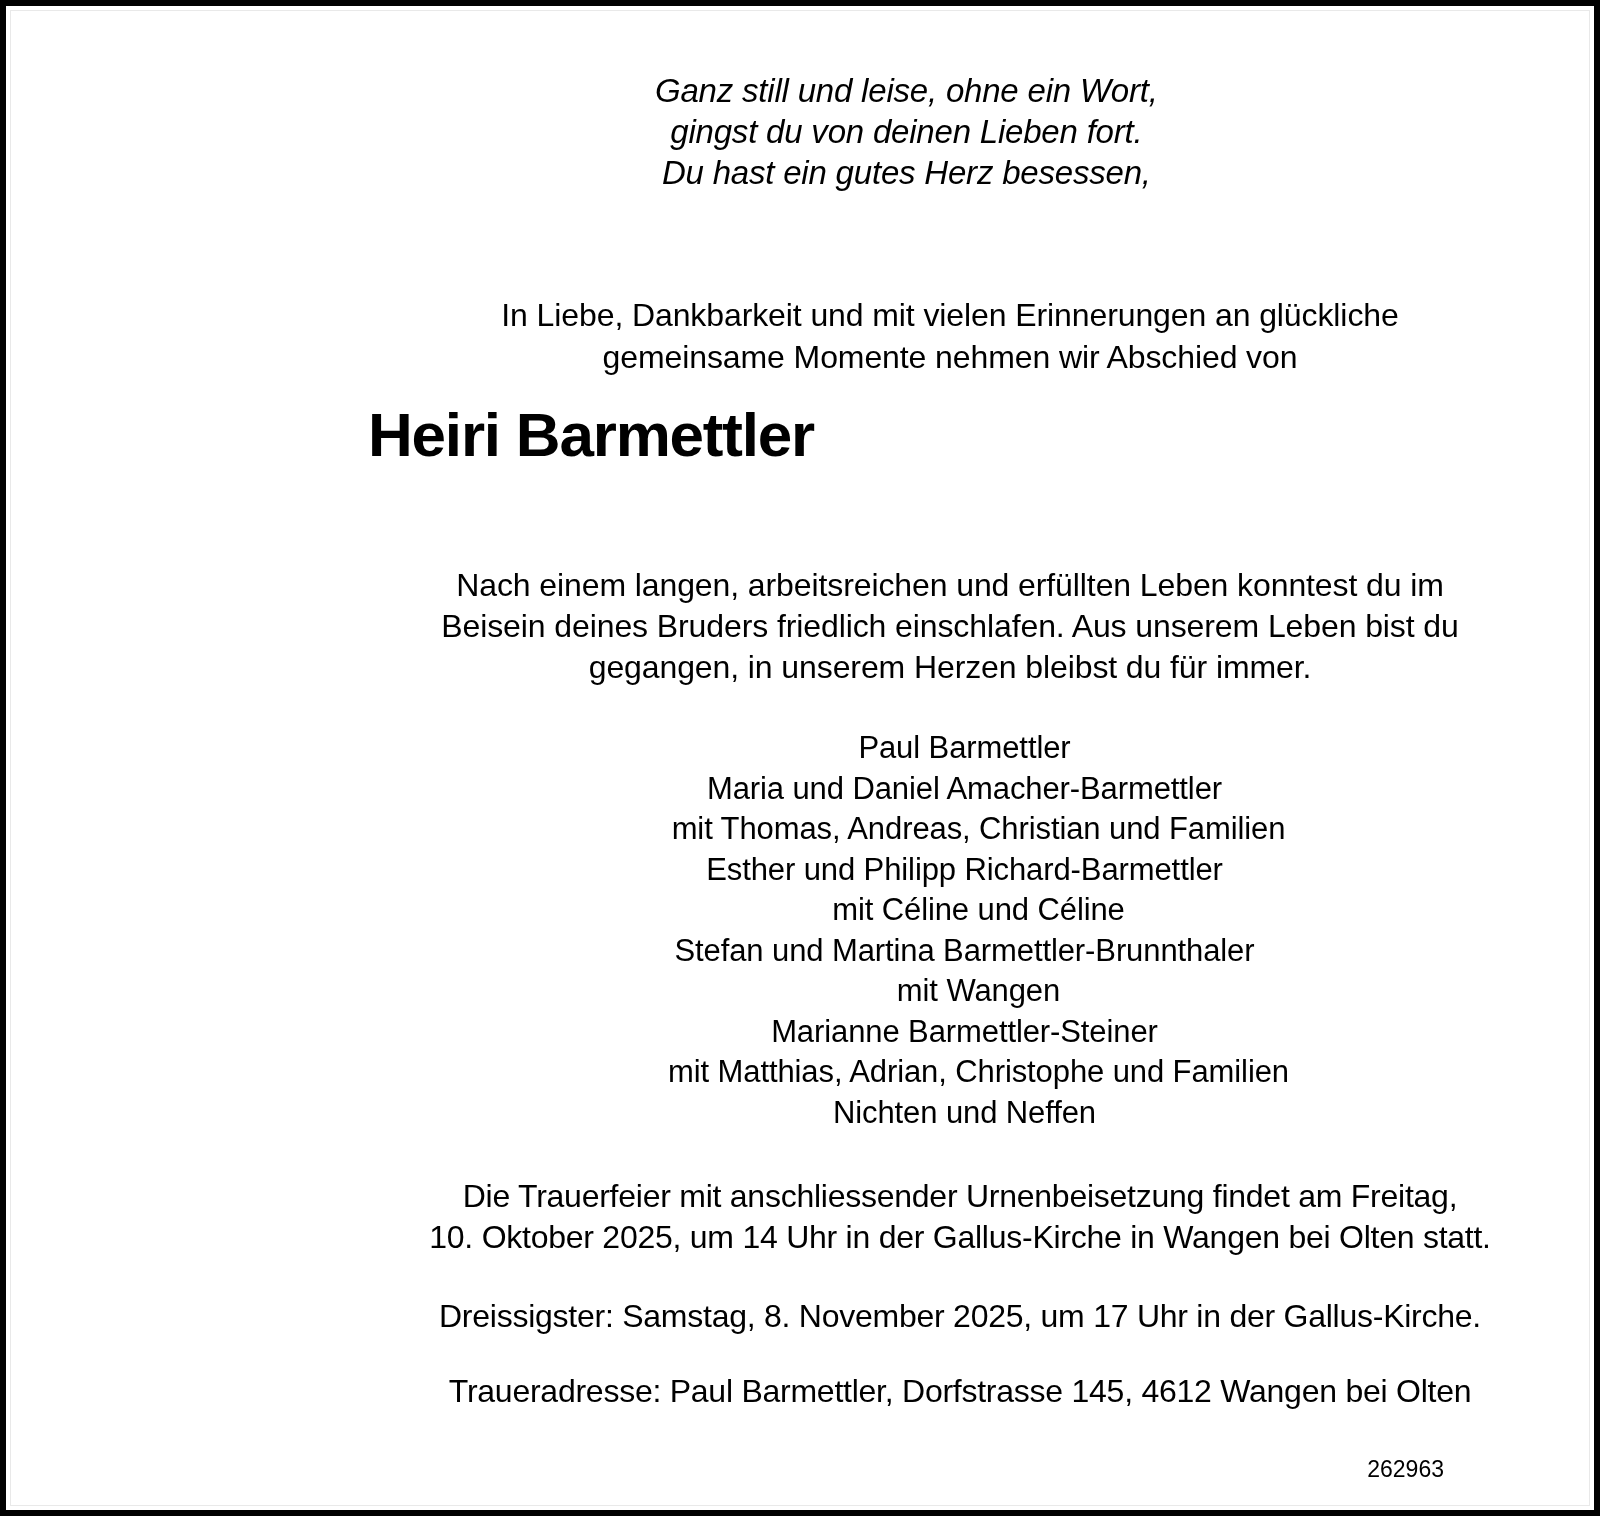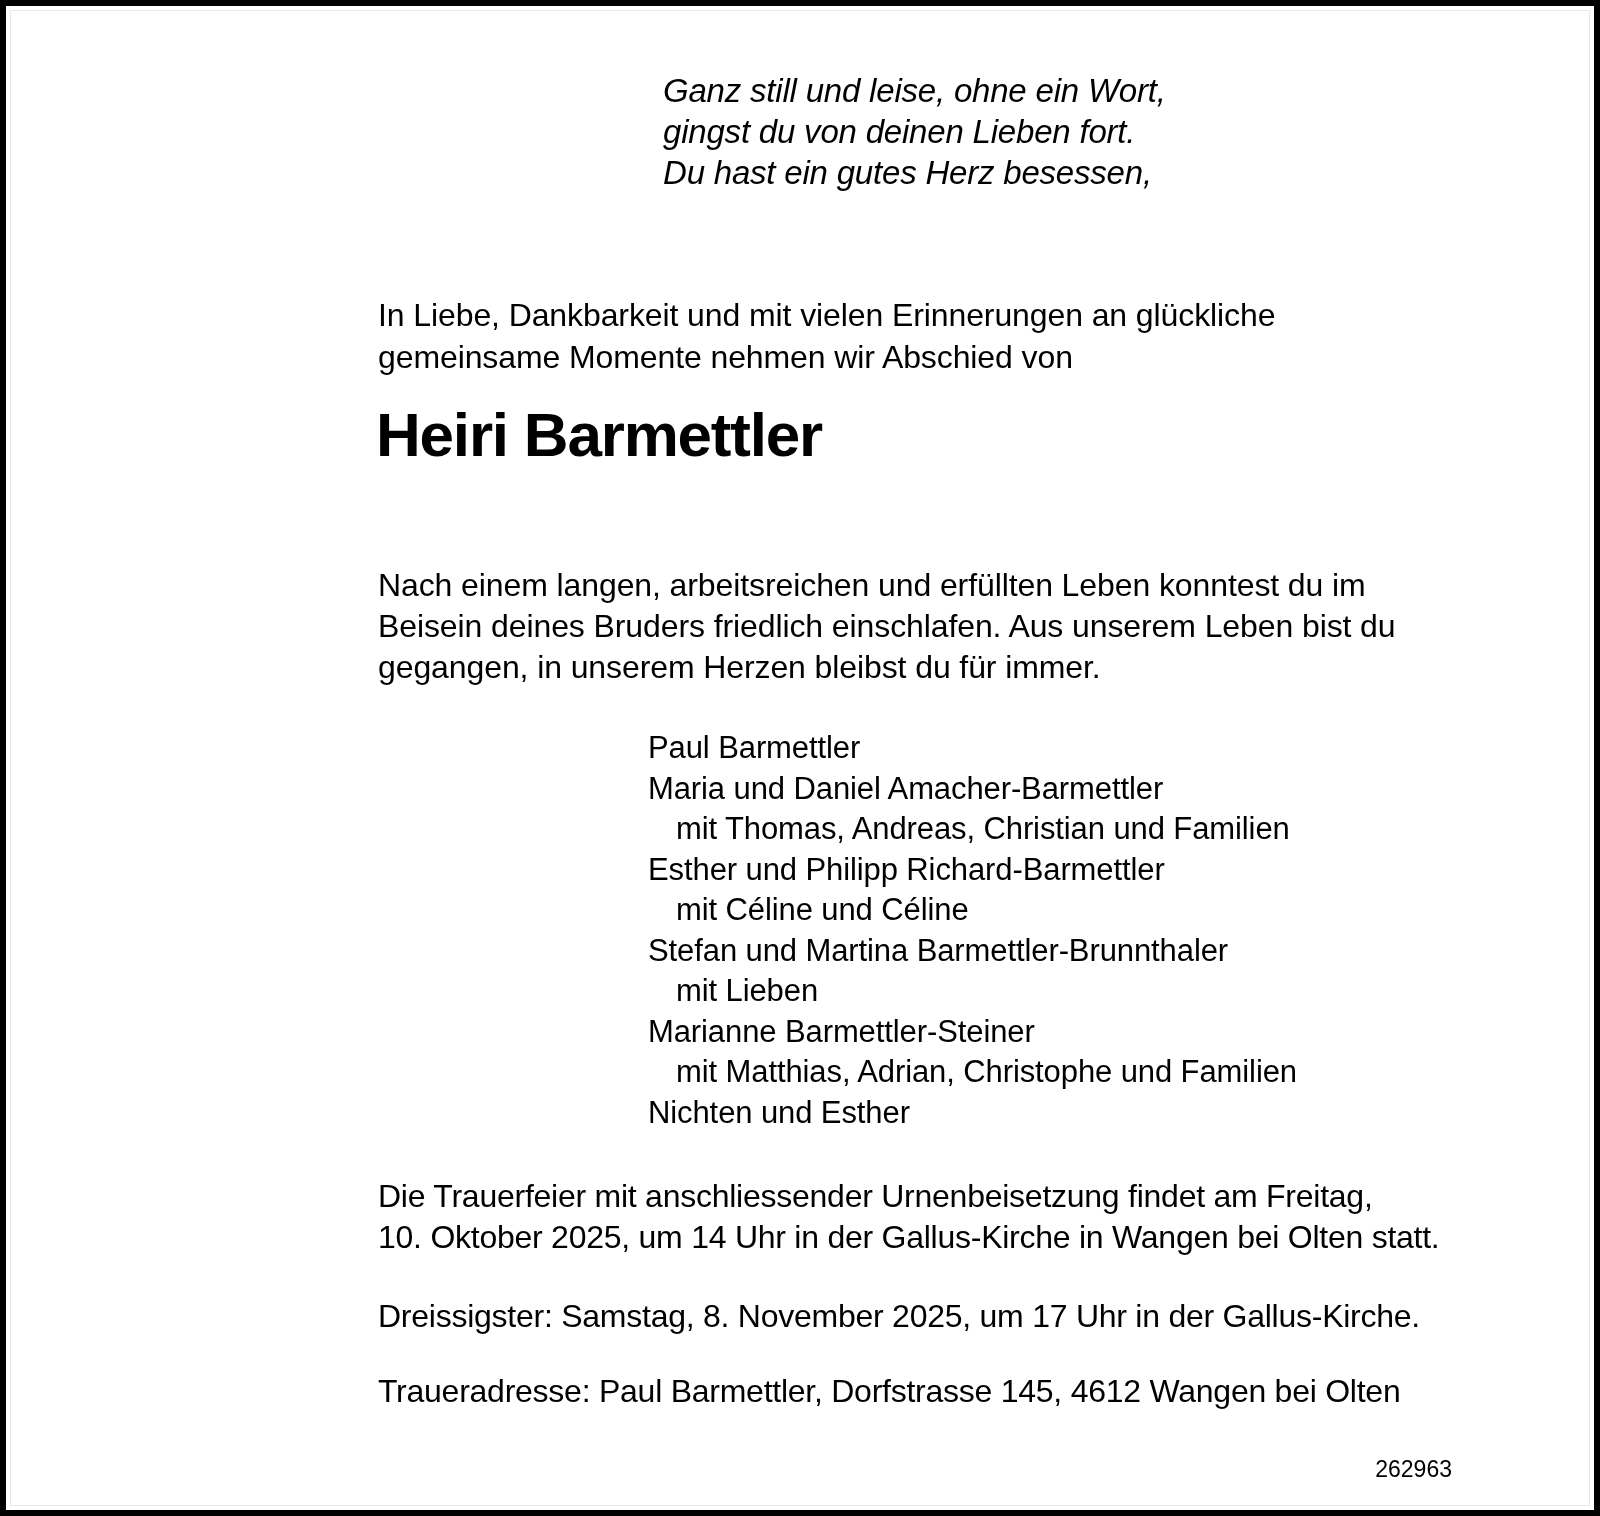--- a/index.html
+++ b/index.html
@@ -38,25 +38,26 @@
     top: 10px;
     width: 1580px;
     height: 1496px;
     box-sizing: border-box;
     border: 1px solid #e9e9e9;
     pointer-events: none;
   }
 
   .content {
     position: absolute;
-    left: 8px;
+    left: 0;
     top: 0;
     width: 1472px;
     height: 1516px;
     box-sizing: border-box;
+    text-align: center;
   }
 
   
   .poem {
     position: absolute;
     left: 655px;
     top: 70px;
     font-size: 33px;
     font-style: italic;
     font-weight: 400;
@@ -187,24 +188,24 @@
       <span class="narrative-line">gegangen, in unserem Herzen bleibst du für immer.</span>
     </div>
 
     <div class="family">
       <span class="family-line">Paul Barmettler</span>
       <span class="family-line">Maria und Daniel Amacher-Barmettler</span>
       <span class="family-line sub">mit Thomas, Andreas, Christian und Familien</span>
       <span class="family-line">Esther und Philipp Richard-Barmettler</span>
       <span class="family-line sub">mit Céline und Céline</span>
       <span class="family-line">Stefan und Martina Barmettler-Brunnthaler</span>
-      <span class="family-line sub">mit Lieben</span>
+      <span class="family-line sub">mit Wangen</span>
       <span class="family-line">Marianne Barmettler-Steiner</span>
       <span class="family-line sub">mit Matthias, Adrian, Christophe und Familien</span>
-      <span class="family-line">Nichten und Esther</span>
+      <span class="family-line">Nichten und Neffen</span>
     </div>
 
     <div class="event event-ceremony">
       <span class="event-line">Die Trauerfeier mit anschliessender Urnenbeisetzung findet am Freitag,</span>
       <span class="event-line">10. Oktober 2025, um 14 Uhr in der Gallus-Kirche in Wangen bei Olten statt.</span>
     </div>
 
     <div class="event event-thirtieth">
       <span class="event-line">Dreissigster: Samstag, 8. November 2025, um 17 Uhr in der Gallus-Kirche.</span>
     </div>

